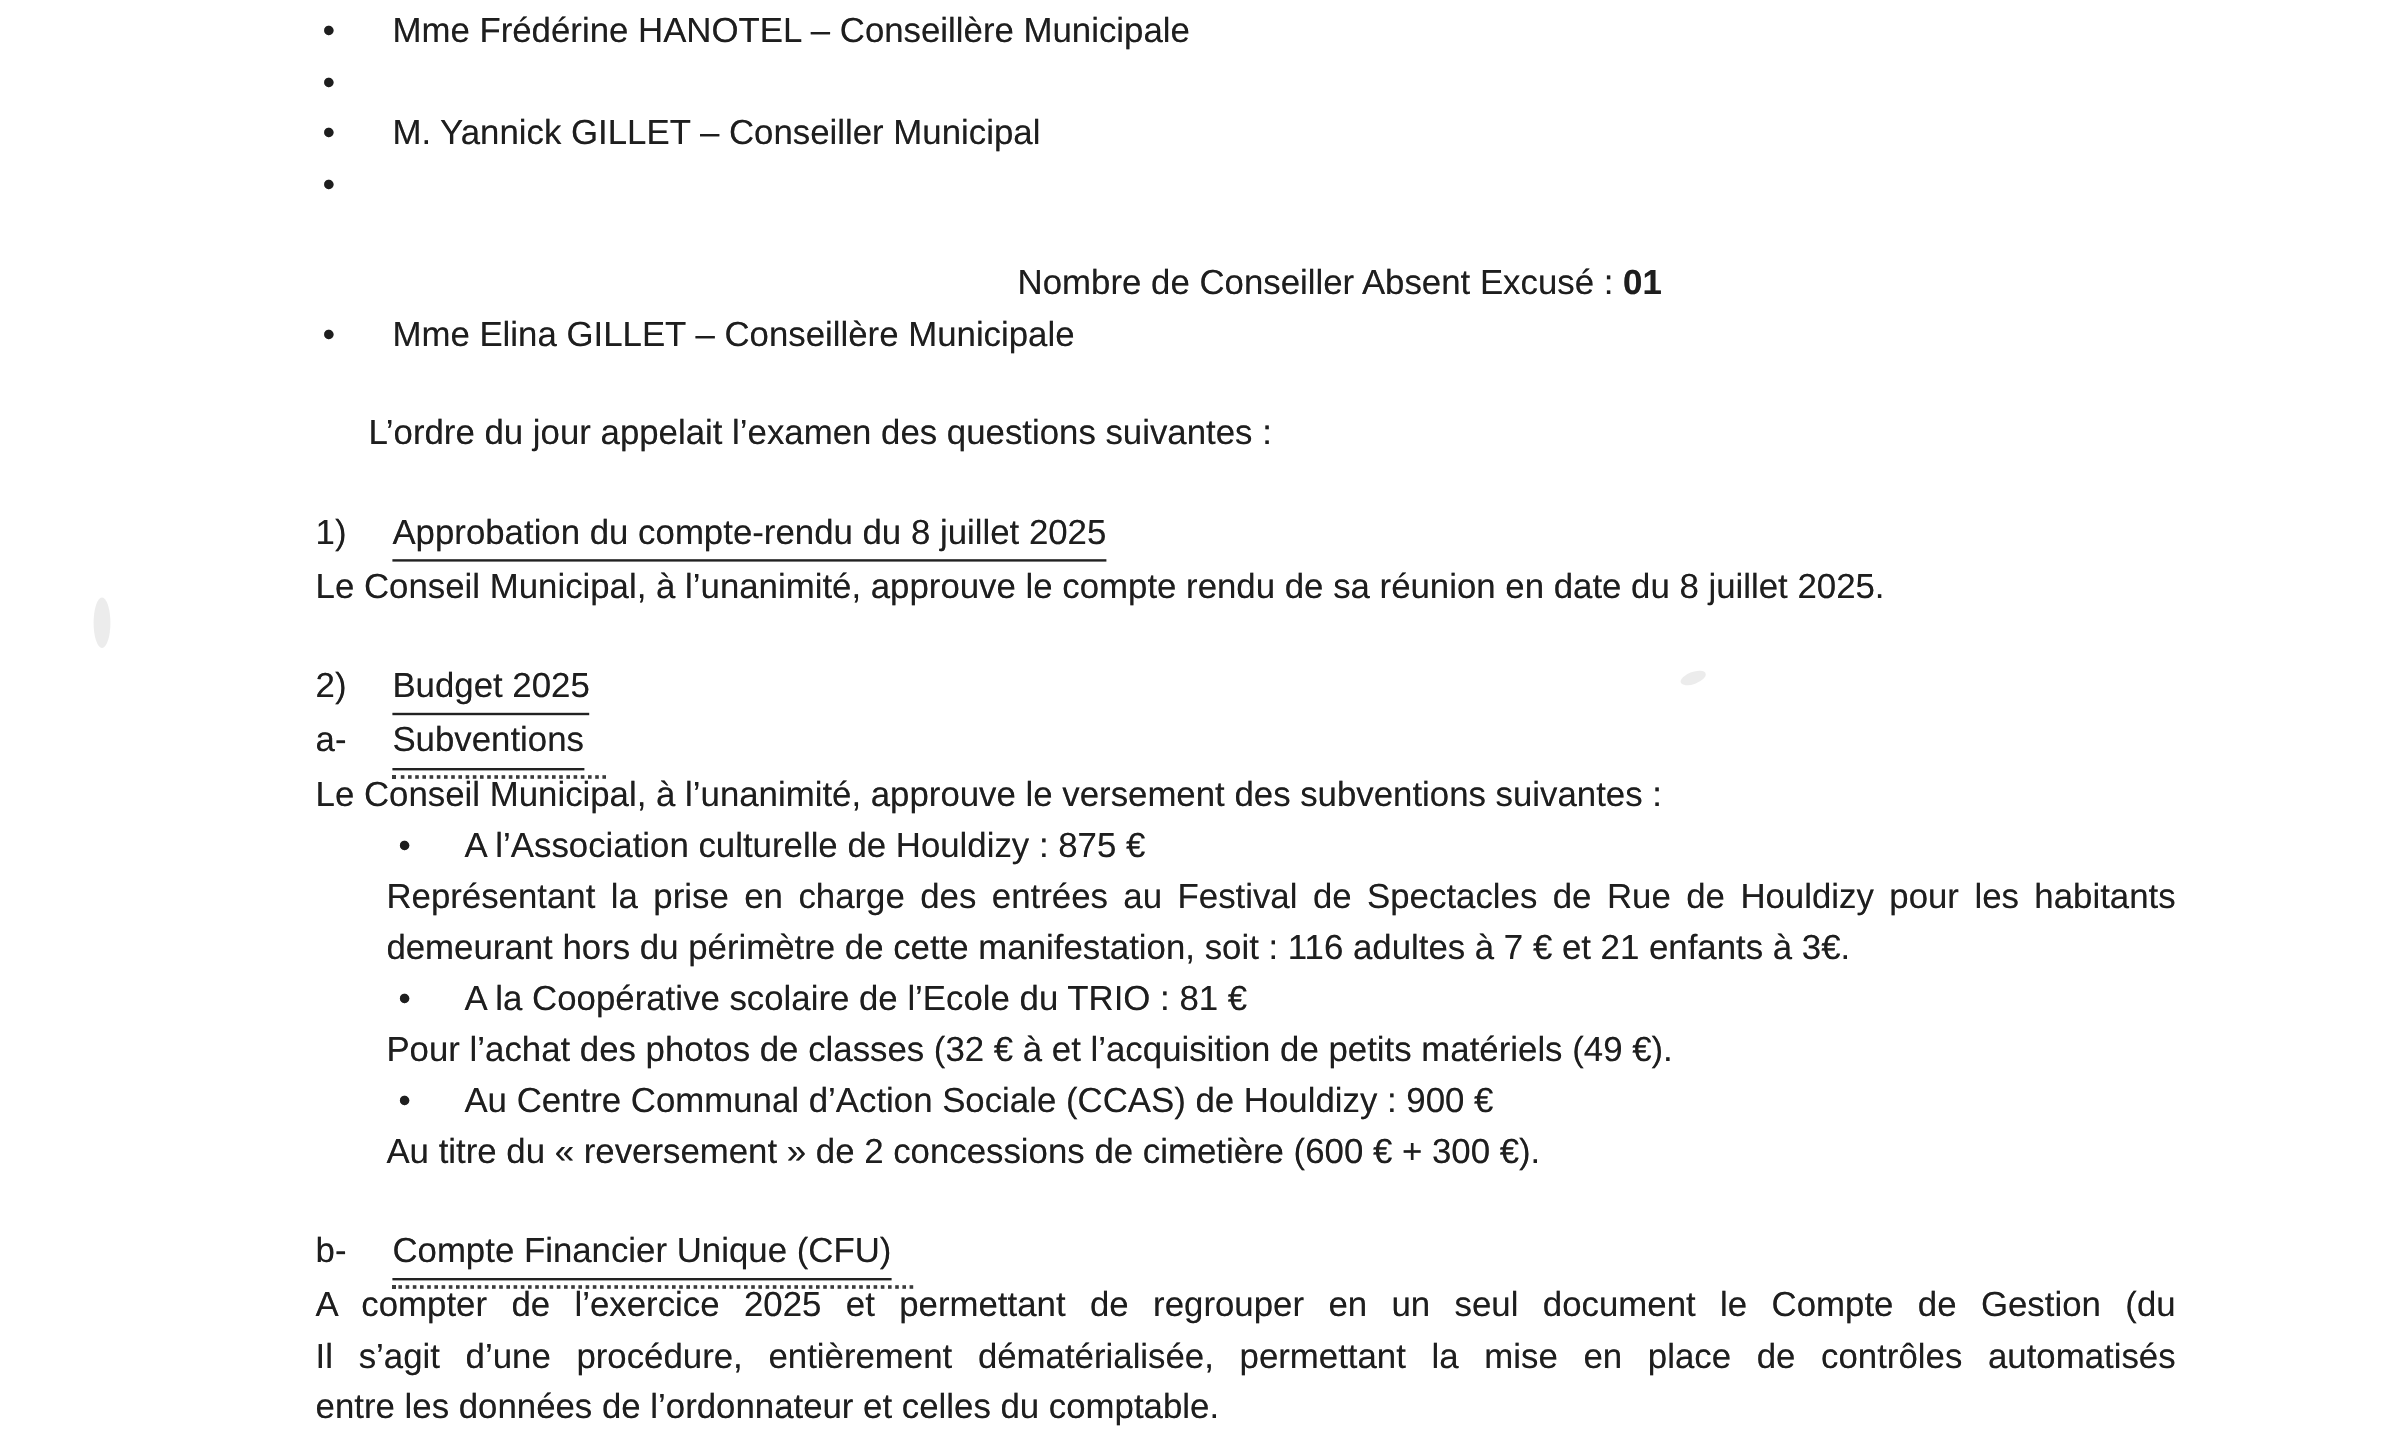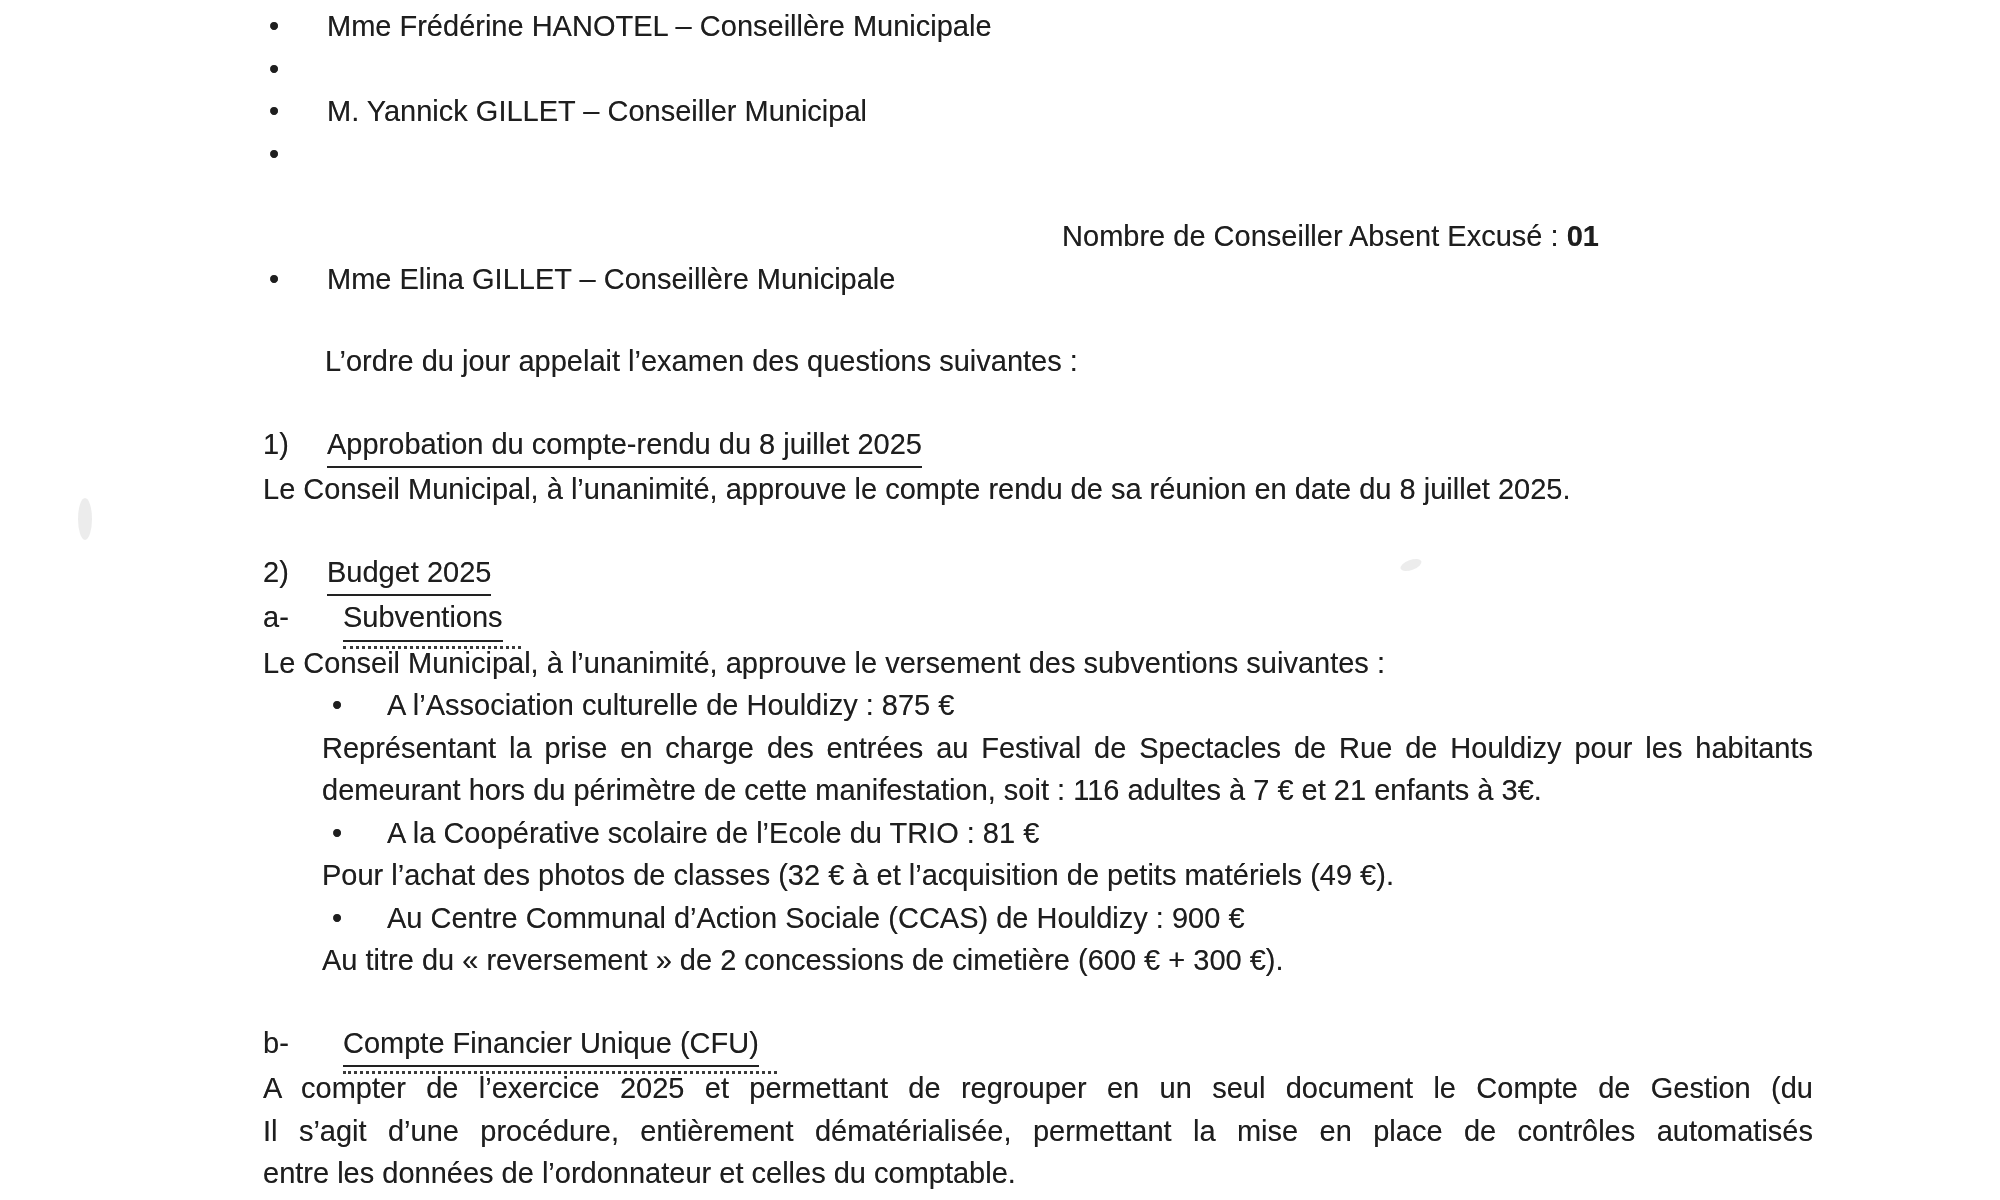--- a/index.html
+++ b/index.html
@@ -16,28 +16,28 @@
   }
   .content{padding:5px 187px 0 263px;}
   .sp{height:40px;}
   .line{white-space:nowrap;}
   .wrapline{white-space:normal;}
   .stretch{text-align:justify;text-align-last:justify;white-space:normal;}
   .li{display:flex;}
   .li .b{flex:0 0 58px;margin-left:6px;}
   .li2{display:flex;margin-left:69px;}
   .li2 .b{flex:0 0 55px;}
-  .indent{margin-left:62px;}
+  .indent{margin-left:44px;}
   .detail{margin-left:59px;}
-  .center-line{margin-left:585px;text-align:center;}
+  .center-line{margin-left:585px;}
   .bold{font-weight:700;}
   .hd{display:flex;}
   .hd .num{flex:0 0 64px;}
   .u{border-bottom:2.5px solid #222222;padding-bottom:1px;}
-  .dotted{position:relative;display:inline-block;margin-left:16px;}
+  .dotted{position:relative;display:inline-block;}
   .dotted::after{
     content:"";position:absolute;left:0;right:-18px;bottom:-9px;
     border-bottom:3px dotted #3a3a3a;
   }
   .artifact{position:absolute;background:rgba(120,120,120,.14);border-radius:50%;}
   .a1{left:78px;top:498px;width:14px;height:42px;}
   .a2{left:1400px;top:560px;width:22px;height:10px;transform:rotate(-20deg);}
 </style>
 </head>
 <body>

